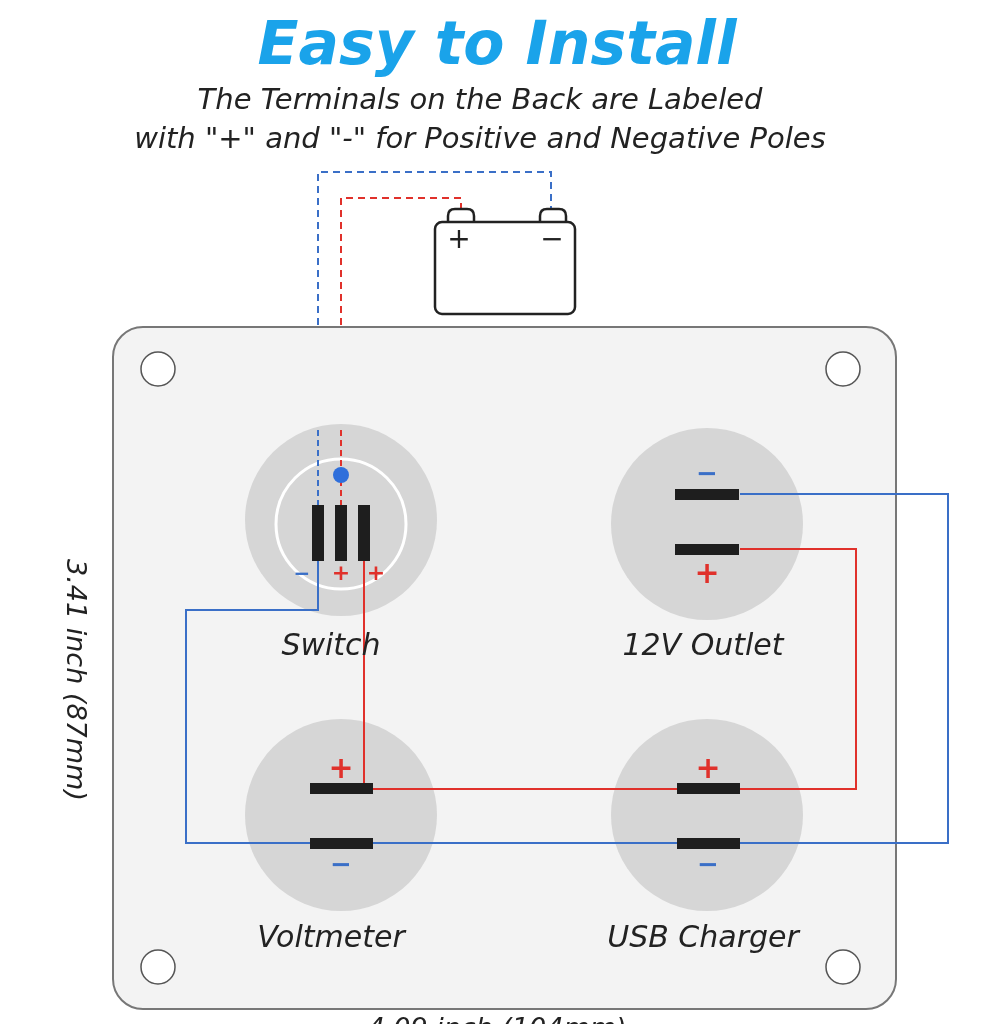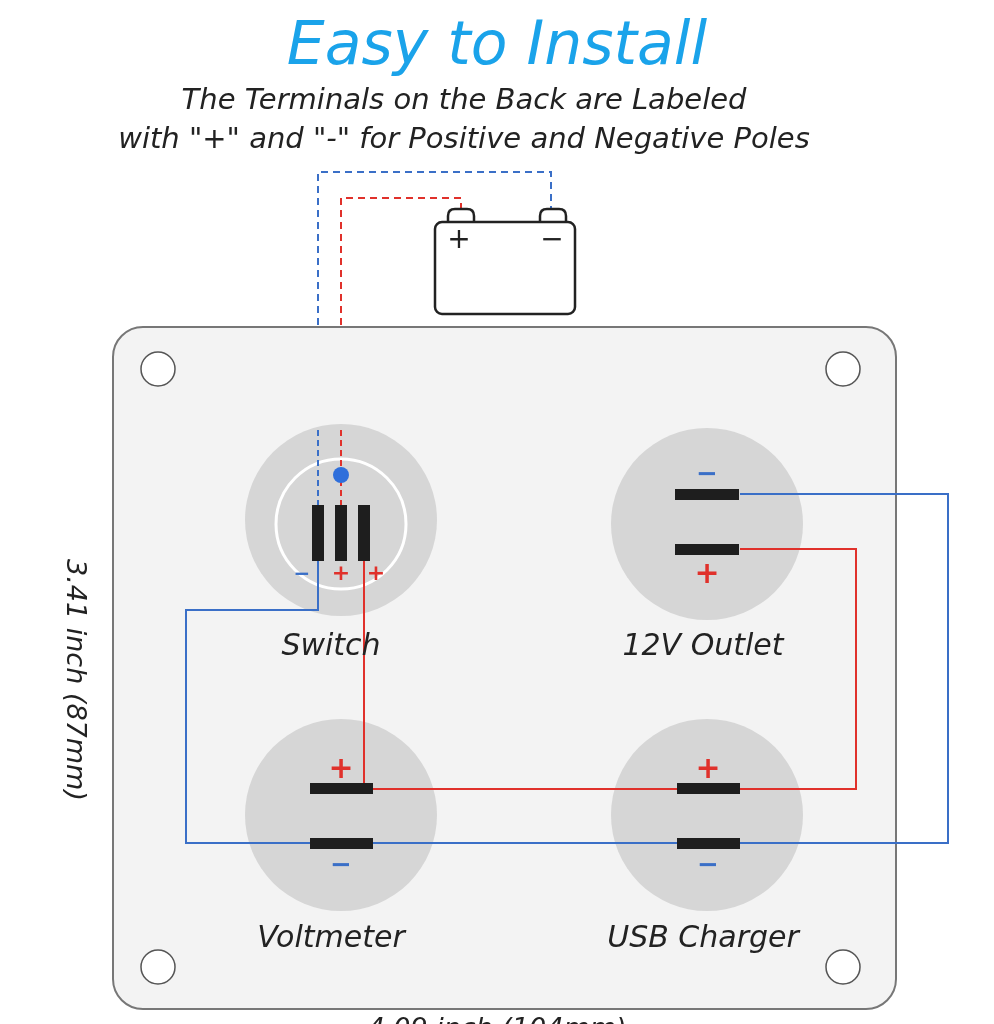--- a/index.html
+++ b/index.html
@@ -1,18 +1,18 @@
 <!DOCTYPE html>
 <html><head>
 <meta charset="utf-8">
 <style>
   html,body{margin:0;padding:0;background:#ffffff;}
   body{width:994px;height:1024px;overflow:hidden;position:relative;font-family:"DejaVu Sans","Liberation Sans",sans-serif;}
-  .title{position:absolute;left:0;width:994px;top:6px;text-align:center;font-style:italic;font-weight:normal;font-size:60px;color:#1aa3ea;letter-spacing:0px;line-height:74px;}
-  .sub{position:absolute;left:0;width:928px;text-align:center;font-style:italic;font-size:29px;color:#222;line-height:38px;}
+  .title{position:absolute;left:0;width:994px;top:6px;text-align:center;font-style:italic;font-weight:bold;font-size:60px;color:#1aa3ea;letter-spacing:0px;line-height:74px;}
+  .sub{position:absolute;left:16px;width:928px;text-align:center;font-style:italic;font-size:29px;color:#222;line-height:38px;}
   .sub1{top:80px;}
   .sub2{top:119px;}
   svg.diagram{position:absolute;left:0;top:0;}
   .lbl{font-family:"DejaVu Sans","Liberation Sans",sans-serif;font-style:italic;font-size:30px;fill:#222;}
   .dim-v{position:absolute;left:56px;top:540px;width:40px;height:280px;}
   .dim-v span{position:absolute;left:50%;top:50%;transform:translate(-50%,-50%) rotate(90deg);white-space:nowrap;font-style:italic;font-size:27px;color:#222;}
   .dim-h{position:absolute;left:0;width:994px;top:1013px;text-align:center;font-style:italic;font-size:27px;color:#222;line-height:30px;}
 </style>
 </head>
 <body>

